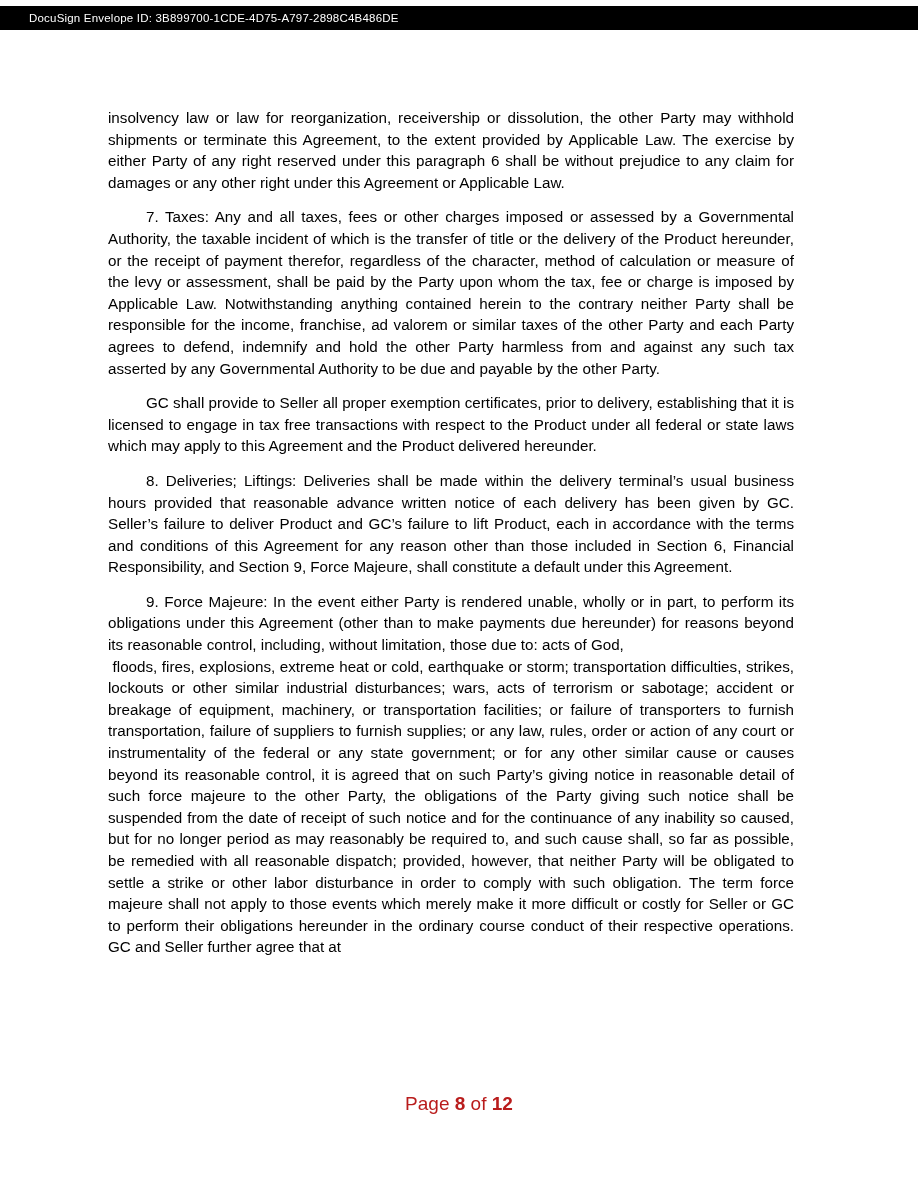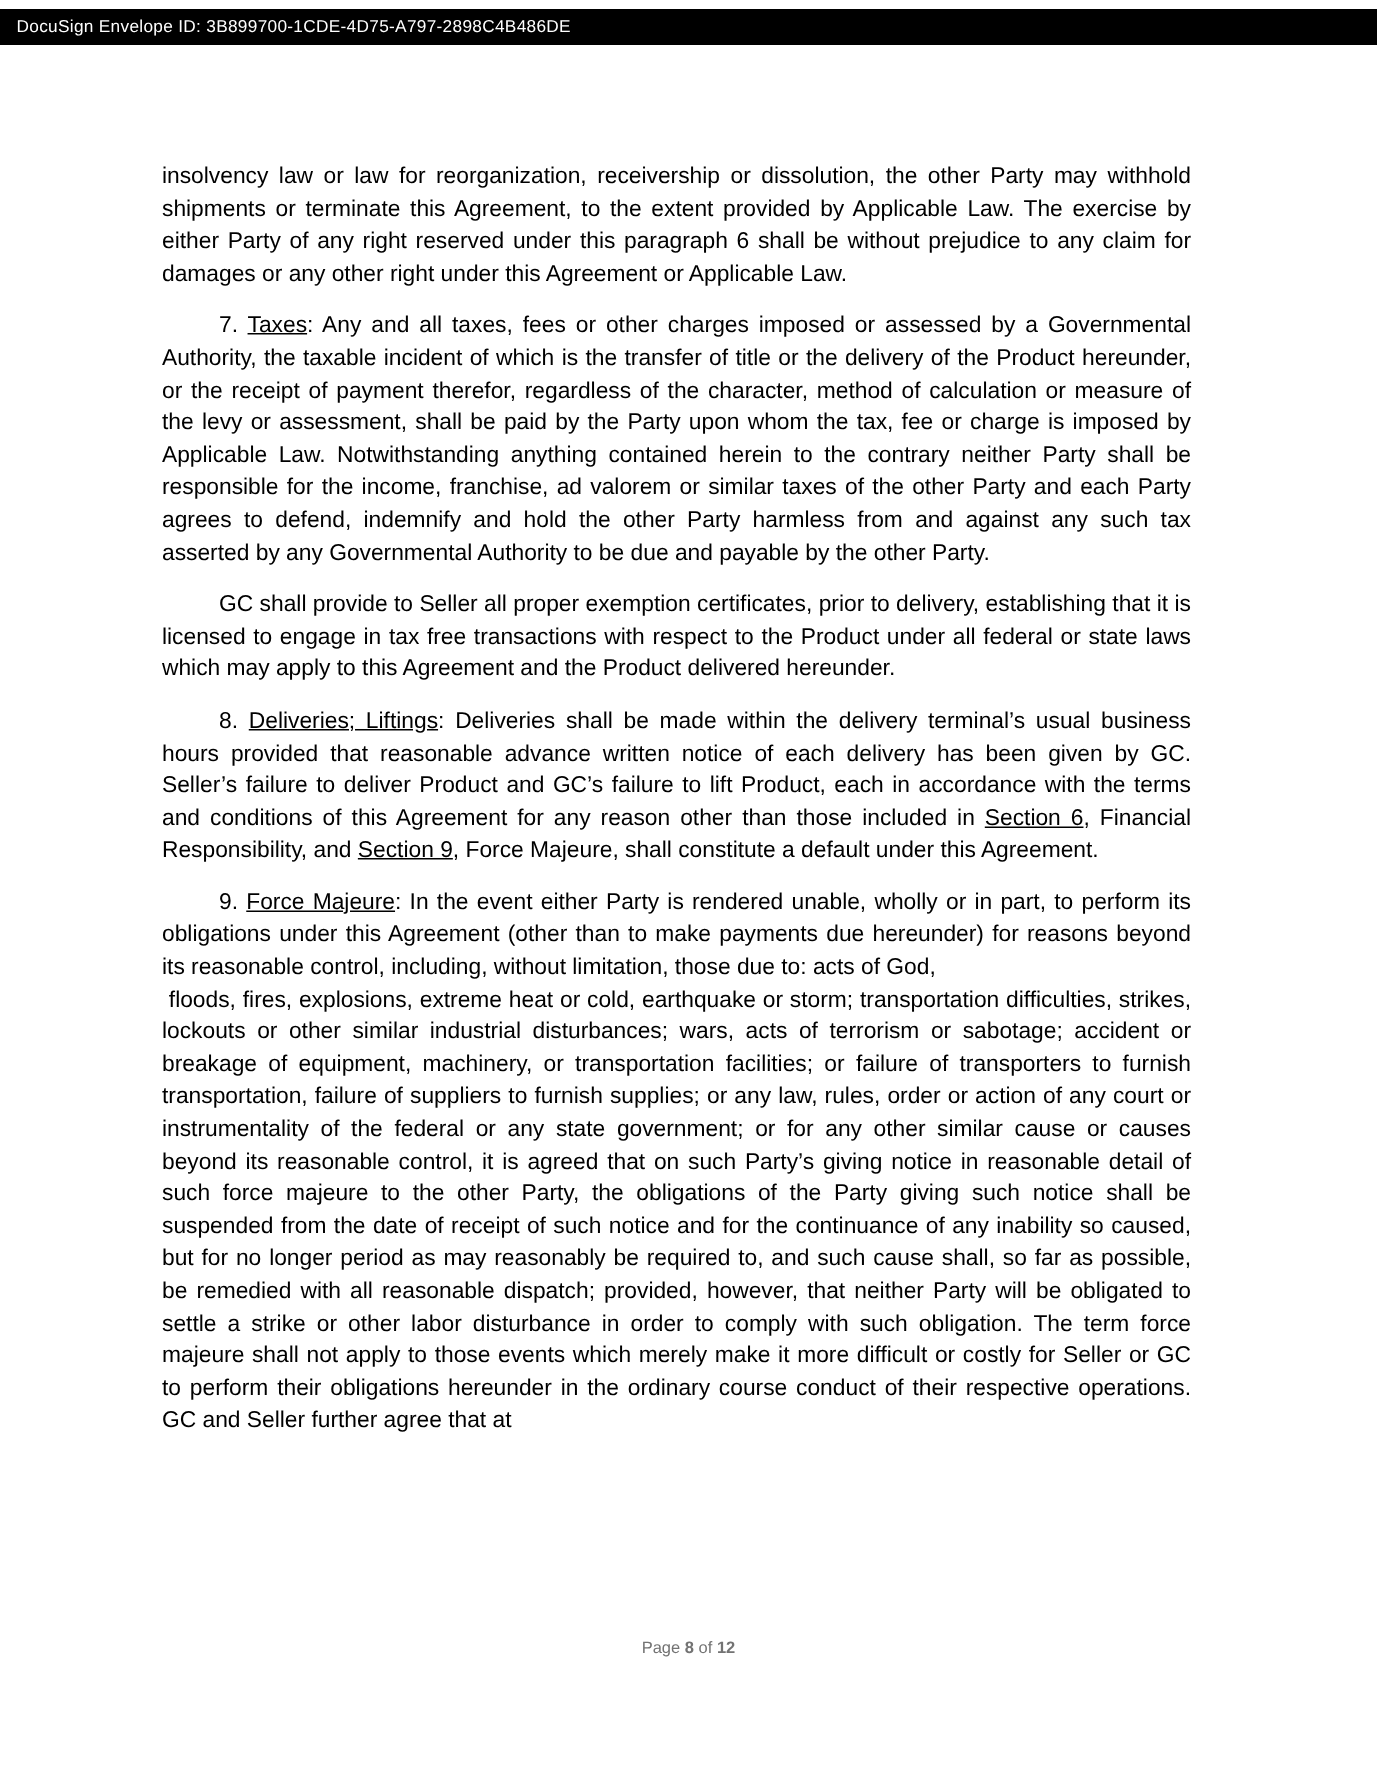--- a/index.html
+++ b/index.html
@@ -18,51 +18,50 @@
   .envelope-bar {
     position: absolute;
     top: 6px;
     left: 0;
     width: 918px;
     height: 24px;
     background: #000000;
     color: #ffffff;
     font-size: 11.5px;
     line-height: 24px;
-    padding-left: 11px;
+    padding-left: 29px;
     box-sizing: border-box;
     letter-spacing: 0.2px;
   }
   .doc-body {
     position: absolute;
     top: 107px;
     left: 108px;
     width: 702px;
   }
   .doc-body p {
     margin: 0 16px 13px 0;
     text-align: justify;
     font-size: 15.2px;
     line-height: 21.6px;
     color: #000000;
   }
   .doc-body p.indent {
     text-indent: 38px;
   }
   .u {
-    text-decoration: underline;
   }
   .footer {
     position: absolute;
     top: 1093px;
     left: 0;
     width: 918px;
     text-align: center;
-    font-size: 11px;
-    color: #737373;
+    font-size: 19px;
+    color: #b91c1c;
   }
   .b {
     font-weight: 700;
   }
 </style>
 </head>
 <body>
 
 <div class="envelope-bar">
   <span>DocuSign Envelope ID: 3B899700-1CDE-4D75-A797-2898C4B486DE</span>

